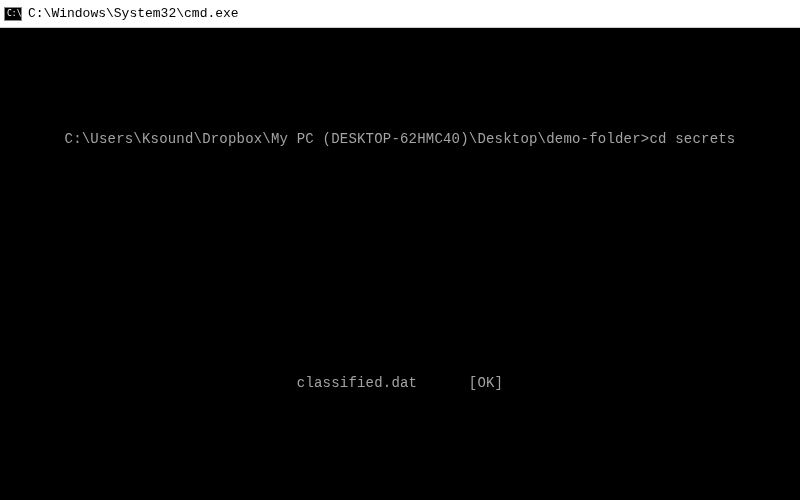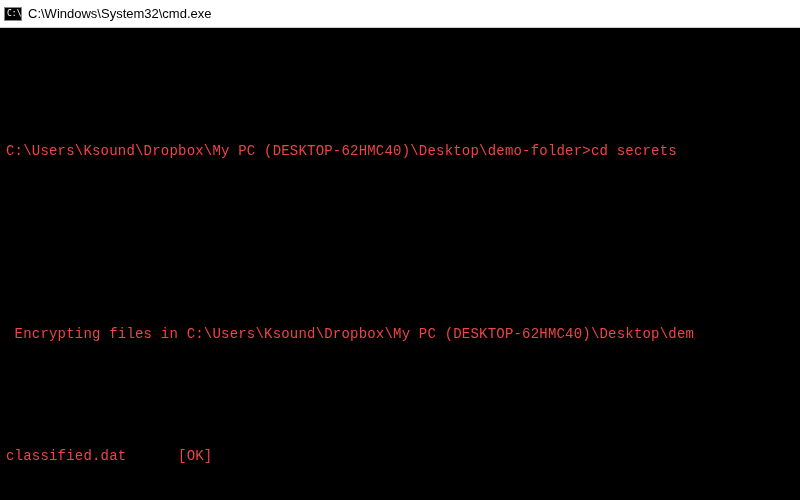--- a/index.html
+++ b/index.html
@@ -36,34 +36,35 @@
       font-size: 8px;
       display: flex;
       align-items: center;
       justify-content: flex-start;
       padding-left: 2px;
       margin-right: 6px;
       border: 1px solid #888;
       font-family: Consolas, monospace;
     }
     .titlebar-text {
-      font-family: Liberation Sans, sans-serif;
+      font-family: Liberation Mono, monospace;
       font-size: 13px;
       color: #000;
     }
     .terminal {
       flex: 1;
       background: #000;
-      color: #ef4444;
+      color: #a3a3a3;
       font-size: 14px;
       line-height: 1.45;
-      padding: 12px 6px;
+      padding: 0 6px;
       white-space: pre;
       overflow: hidden;
       letter-spacing: 0.2px;
+      text-align: center;
     }
     .line {
       display: block;
     }
     .blank {
       height: 1.45em;
     }
     .inline {
       display: inline;
     }
@@ -74,21 +75,20 @@
 <div class="window">
   <div class="titlebar">
     <div class="titlebar-icon">C:\.</div>
     <div class="titlebar-text">C:\Windows\System32\cmd.exe</div>
   </div>
   <div class="terminal">
     <div class="blank"></div>
     <span class="line"><span class="inline">C:\Users\Ksound\Dropbox\My PC (DESKTOP-62HMC40)\Desktop\demo-folder&gt;</span><span class="inline">cd secrets</span></span>
     <div class="blank"></div>
     <div class="blank"></div>
-    <span class="line"> Encrypting files in C:\Users\Ksound\Dropbox\My PC (DESKTOP-62HMC40)\Desktop\dem</span>
     <div class="blank"></div>
     <span class="line">classified.dat      [OK]</span>
     
     
     
     
     
     
     
     

